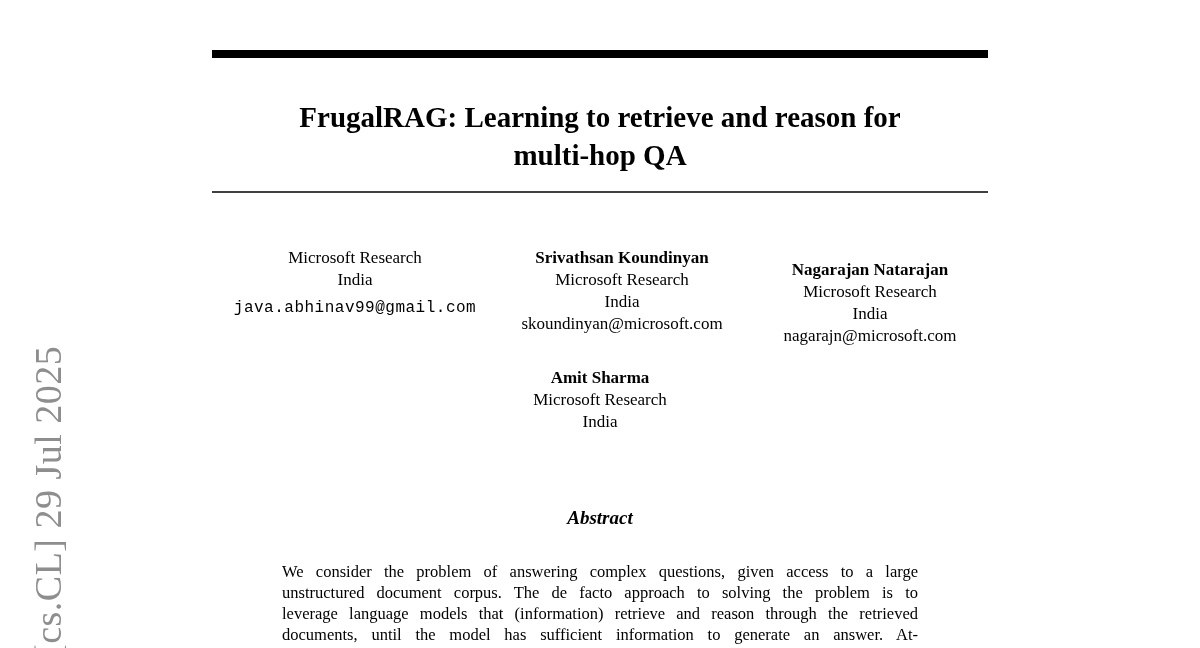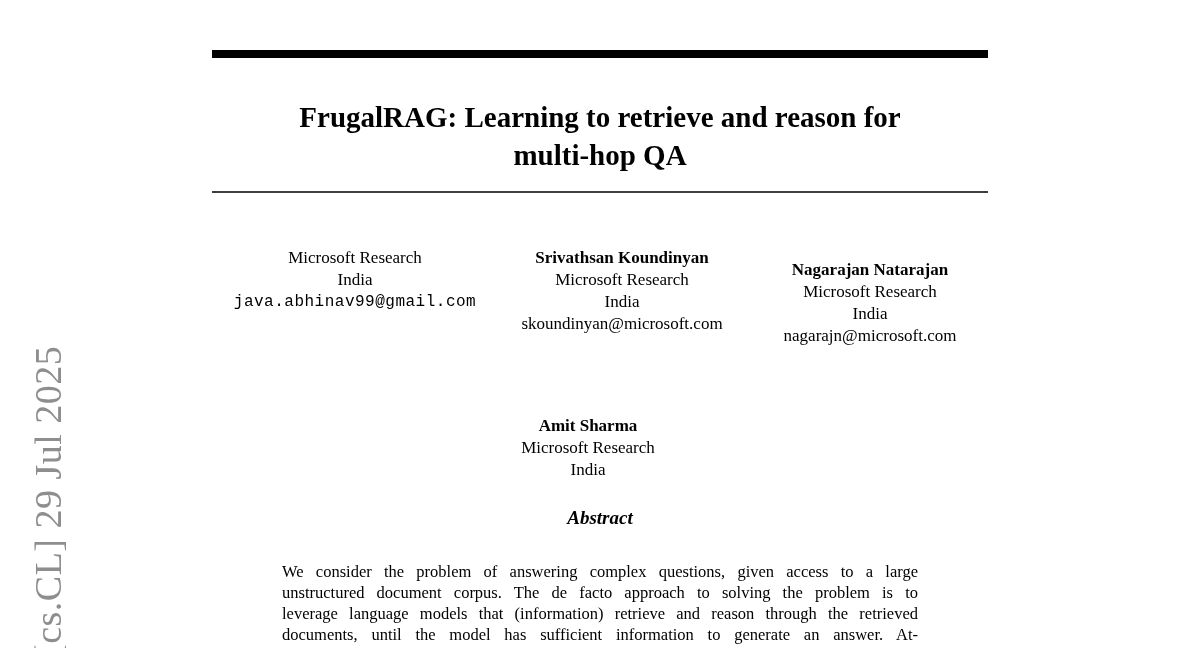--- a/index.html
+++ b/index.html
@@ -55,25 +55,26 @@
       text-align: center;
       font-size: 17px;
       line-height: 22px;
     }
     .author .name { font-weight: bold; }
     .author .email { font-size: 17px; }
     .author .email.mono {
       font-family: "Liberation Mono", monospace;
       font-size: 16px;
       letter-spacing: 0.5px;
+      margin-top: 6px;
     }
     .author-1 { left: 205px; top: 247px; }
     .author-2 { left: 472px; top: 247px; }
     .author-3 { left: 720px; top: 247px; margin-top: 12px; }
-    .author-4 { left: 438px; top: 367px; margin-top: 48px; }
+    .author-4 { left: 450px; top: 367px; }
 
     .abstract-heading {
       position: absolute;
       left: 212px; top: 507px;
       width: 776px;
       text-align: center;
       font-size: 19px;
       font-weight: bold;
       font-style: italic;
     }

